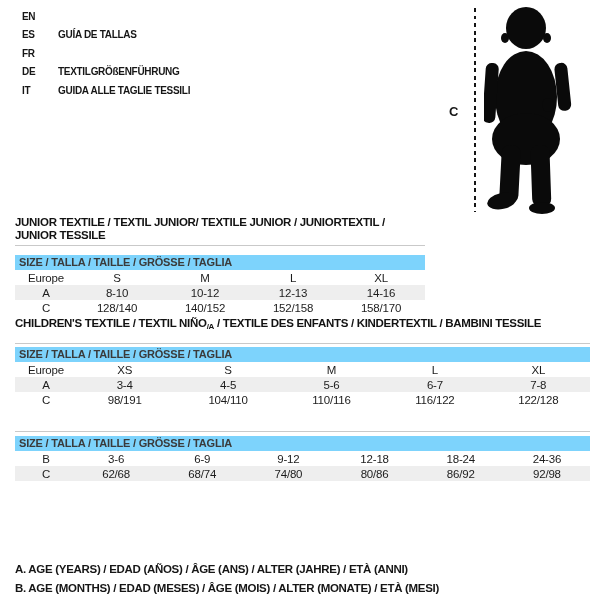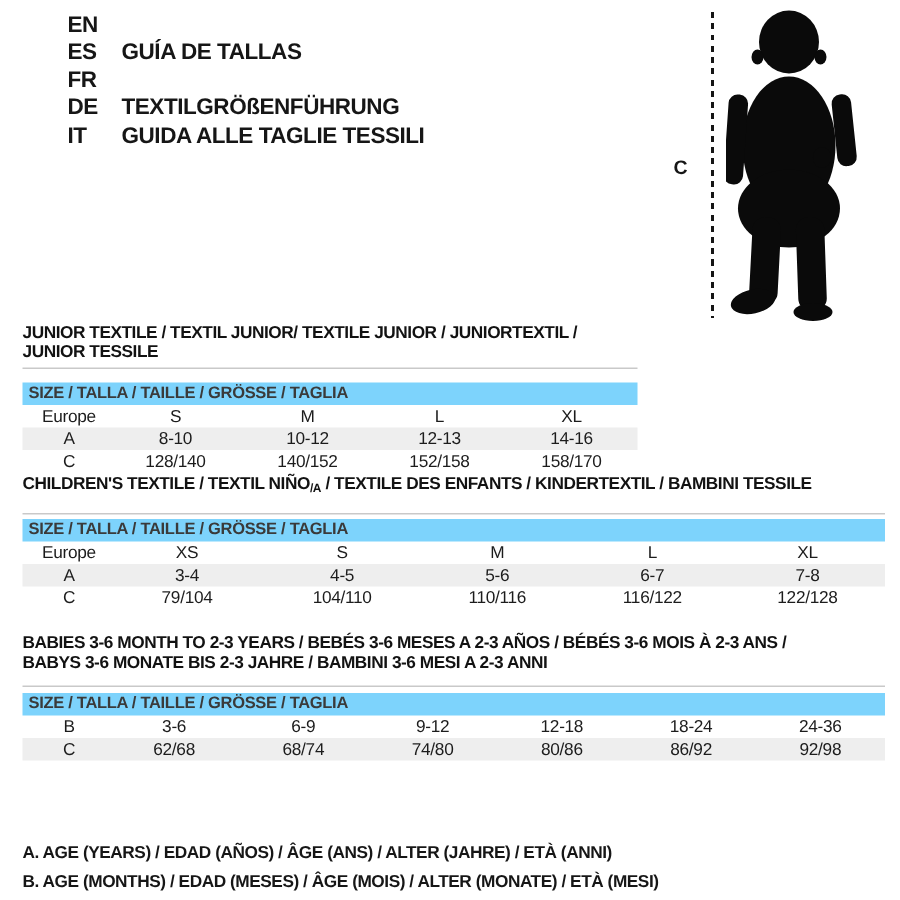--- a/index.html
+++ b/index.html
@@ -2,21 +2,21 @@
 <html><head>
 <meta charset="utf-8">
 <style>
   * { margin:0; padding:0; box-sizing:border-box; }
   html,body { background:#fff; }
   body { font-family:"Liberation Sans", sans-serif; color:#161616; }
   .canvas { position:relative; width:600px; height:600px; background:#ffffff; overflow:hidden; letter-spacing:-0.2px; }
 
   
   .lang-block { position:absolute; left:22px; top:7px; }
-  .lang-row { display:flex; height:18.5px; align-items:center; font-weight:bold; font-size:15px; letter-spacing:-0.3px;margin-left:23px; }
+  .lang-row { display:flex; height:18.5px; align-items:center; font-weight:bold; font-size:10px; letter-spacing:-0.3px; }
   .lang-code { width:36px; }
 
   
   .height-line { position:absolute; left:474px; top:8px; width:2px; height:204px;
                  background:repeating-linear-gradient(to bottom,#151515 0 4px,transparent 4px 7.5px); }
   .height-label { position:absolute; left:449px; top:104px; font-weight:bold; font-size:13px; }
   .baby-svg { position:absolute; left:484px; top:5px; }
 
   
   .sec { position:absolute; left:15px; }
@@ -131,32 +131,30 @@
         <div class="trow shade">
           <div class="tcell first">A</div>
           <div class="tcell">3-4</div>
           <div class="tcell">4-5</div>
           <div class="tcell">5-6</div>
           <div class="tcell">6-7</div>
           <div class="tcell">7-8</div>
         </div>
         <div class="trow">
           <div class="tcell first">C</div>
-          <div class="tcell">79/104</div>
+          <div class="tcell">98/191</div>
           <div class="tcell">104/110</div>
           <div class="tcell">110/116</div>
           <div class="tcell">116/122</div>
           <div class="tcell">122/128</div>
         </div>
       </div>
   </div>
 
   <div class="sec sec-babies">
-    <div class="tbl-title">BABIES 3-6 MONTH TO 2-3 YEARS / BEBÉS 3-6 MESES A 2-3 AÑOS / BÉBÉS 3-6 MOIS À 2-3 ANS /
-BABYS 3-6 MONATE BIS 2-3 JAHRE / BAMBINI 3-6 MESI A 2-3 ANNI</div>
     <div class="rule"></div>
     <div class="size-bar">SIZE / TALLA / TAILLE / GRÖSSE / TAGLIA</div>
     <div>
         <div class="trow">
           <div class="tcell first">B</div>
           <div class="tcell">3-6</div>
           <div class="tcell">6-9</div>
           <div class="tcell">9-12</div>
           <div class="tcell">12-18</div>
           <div class="tcell">18-24</div>

